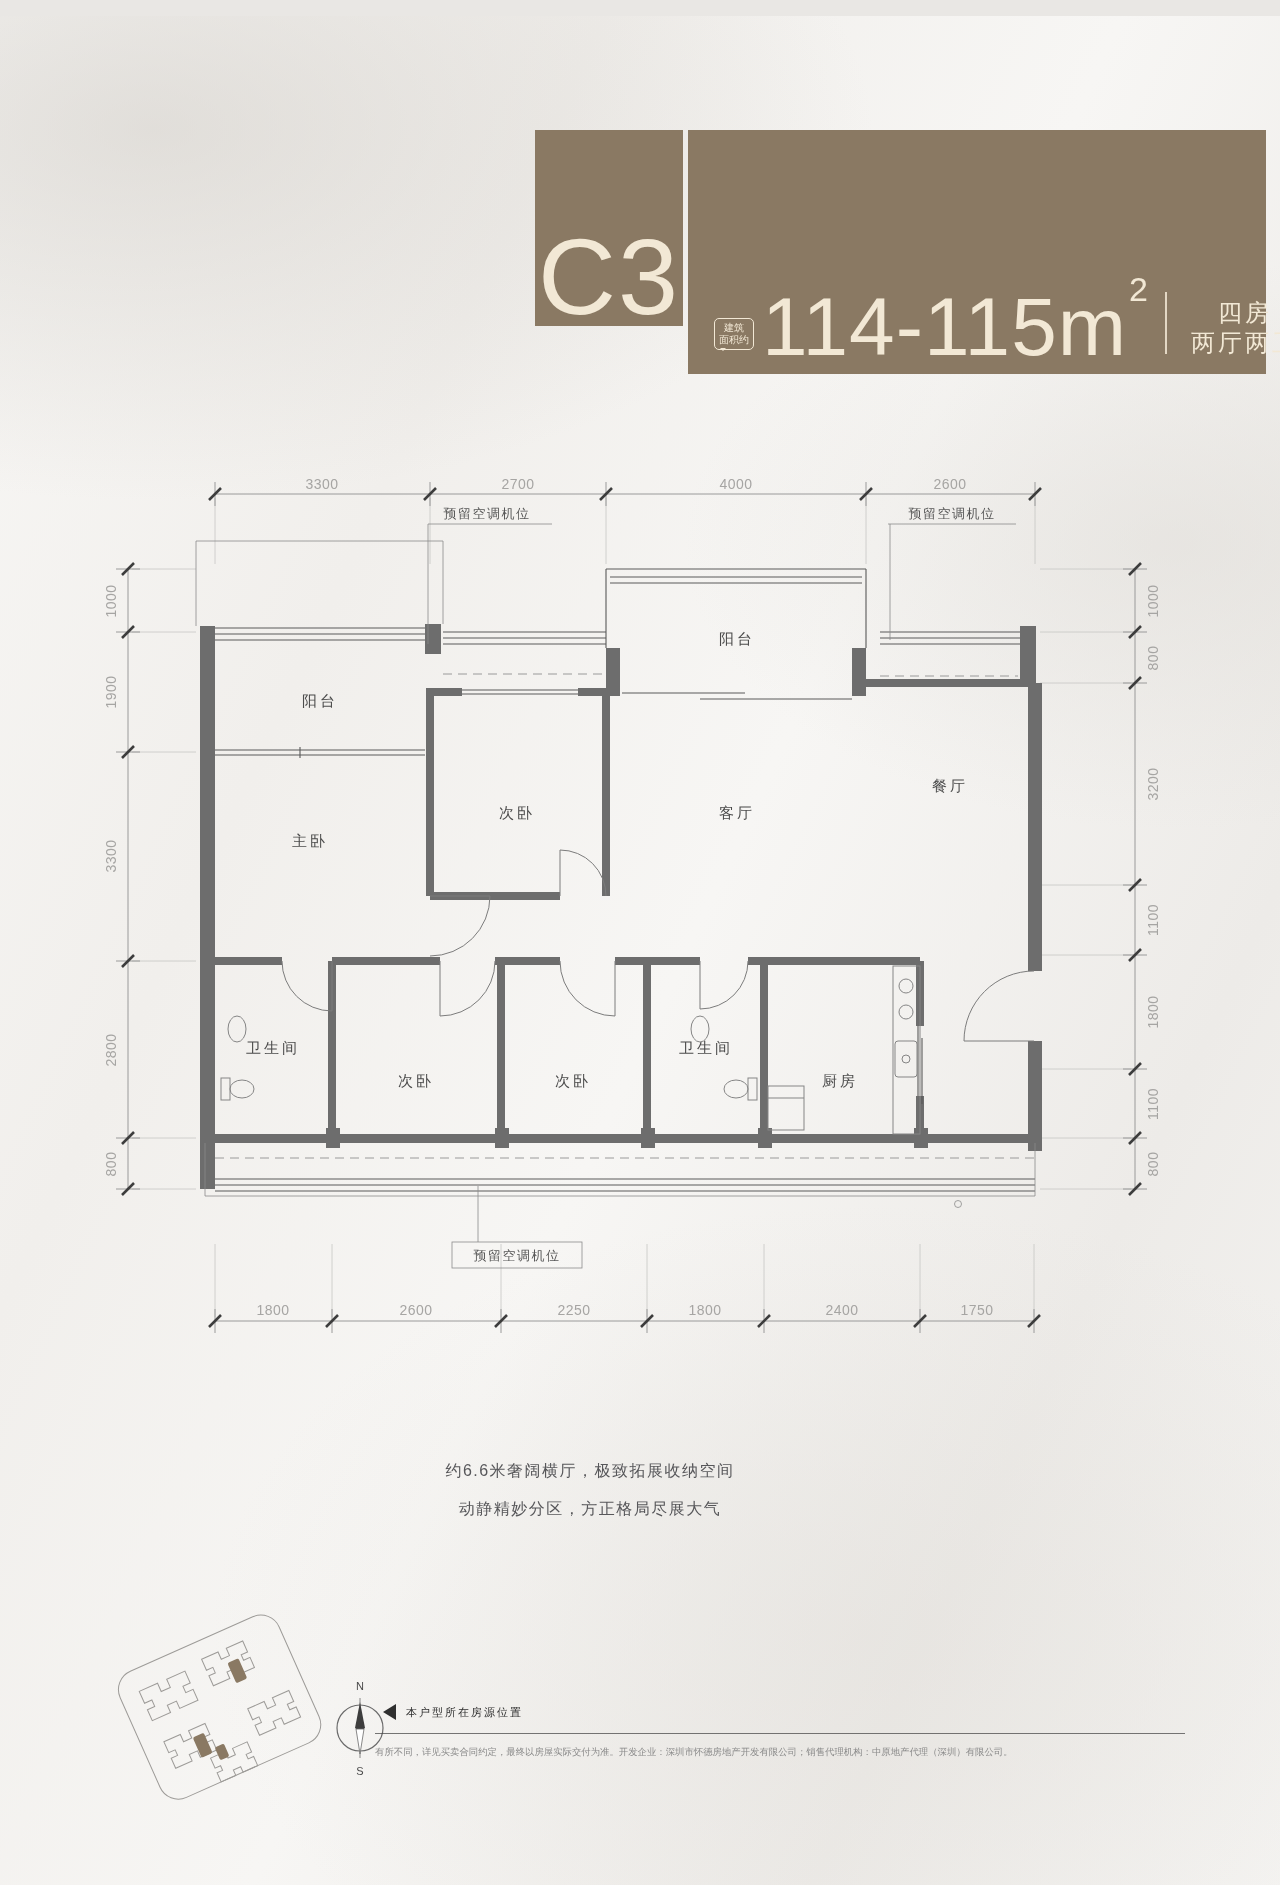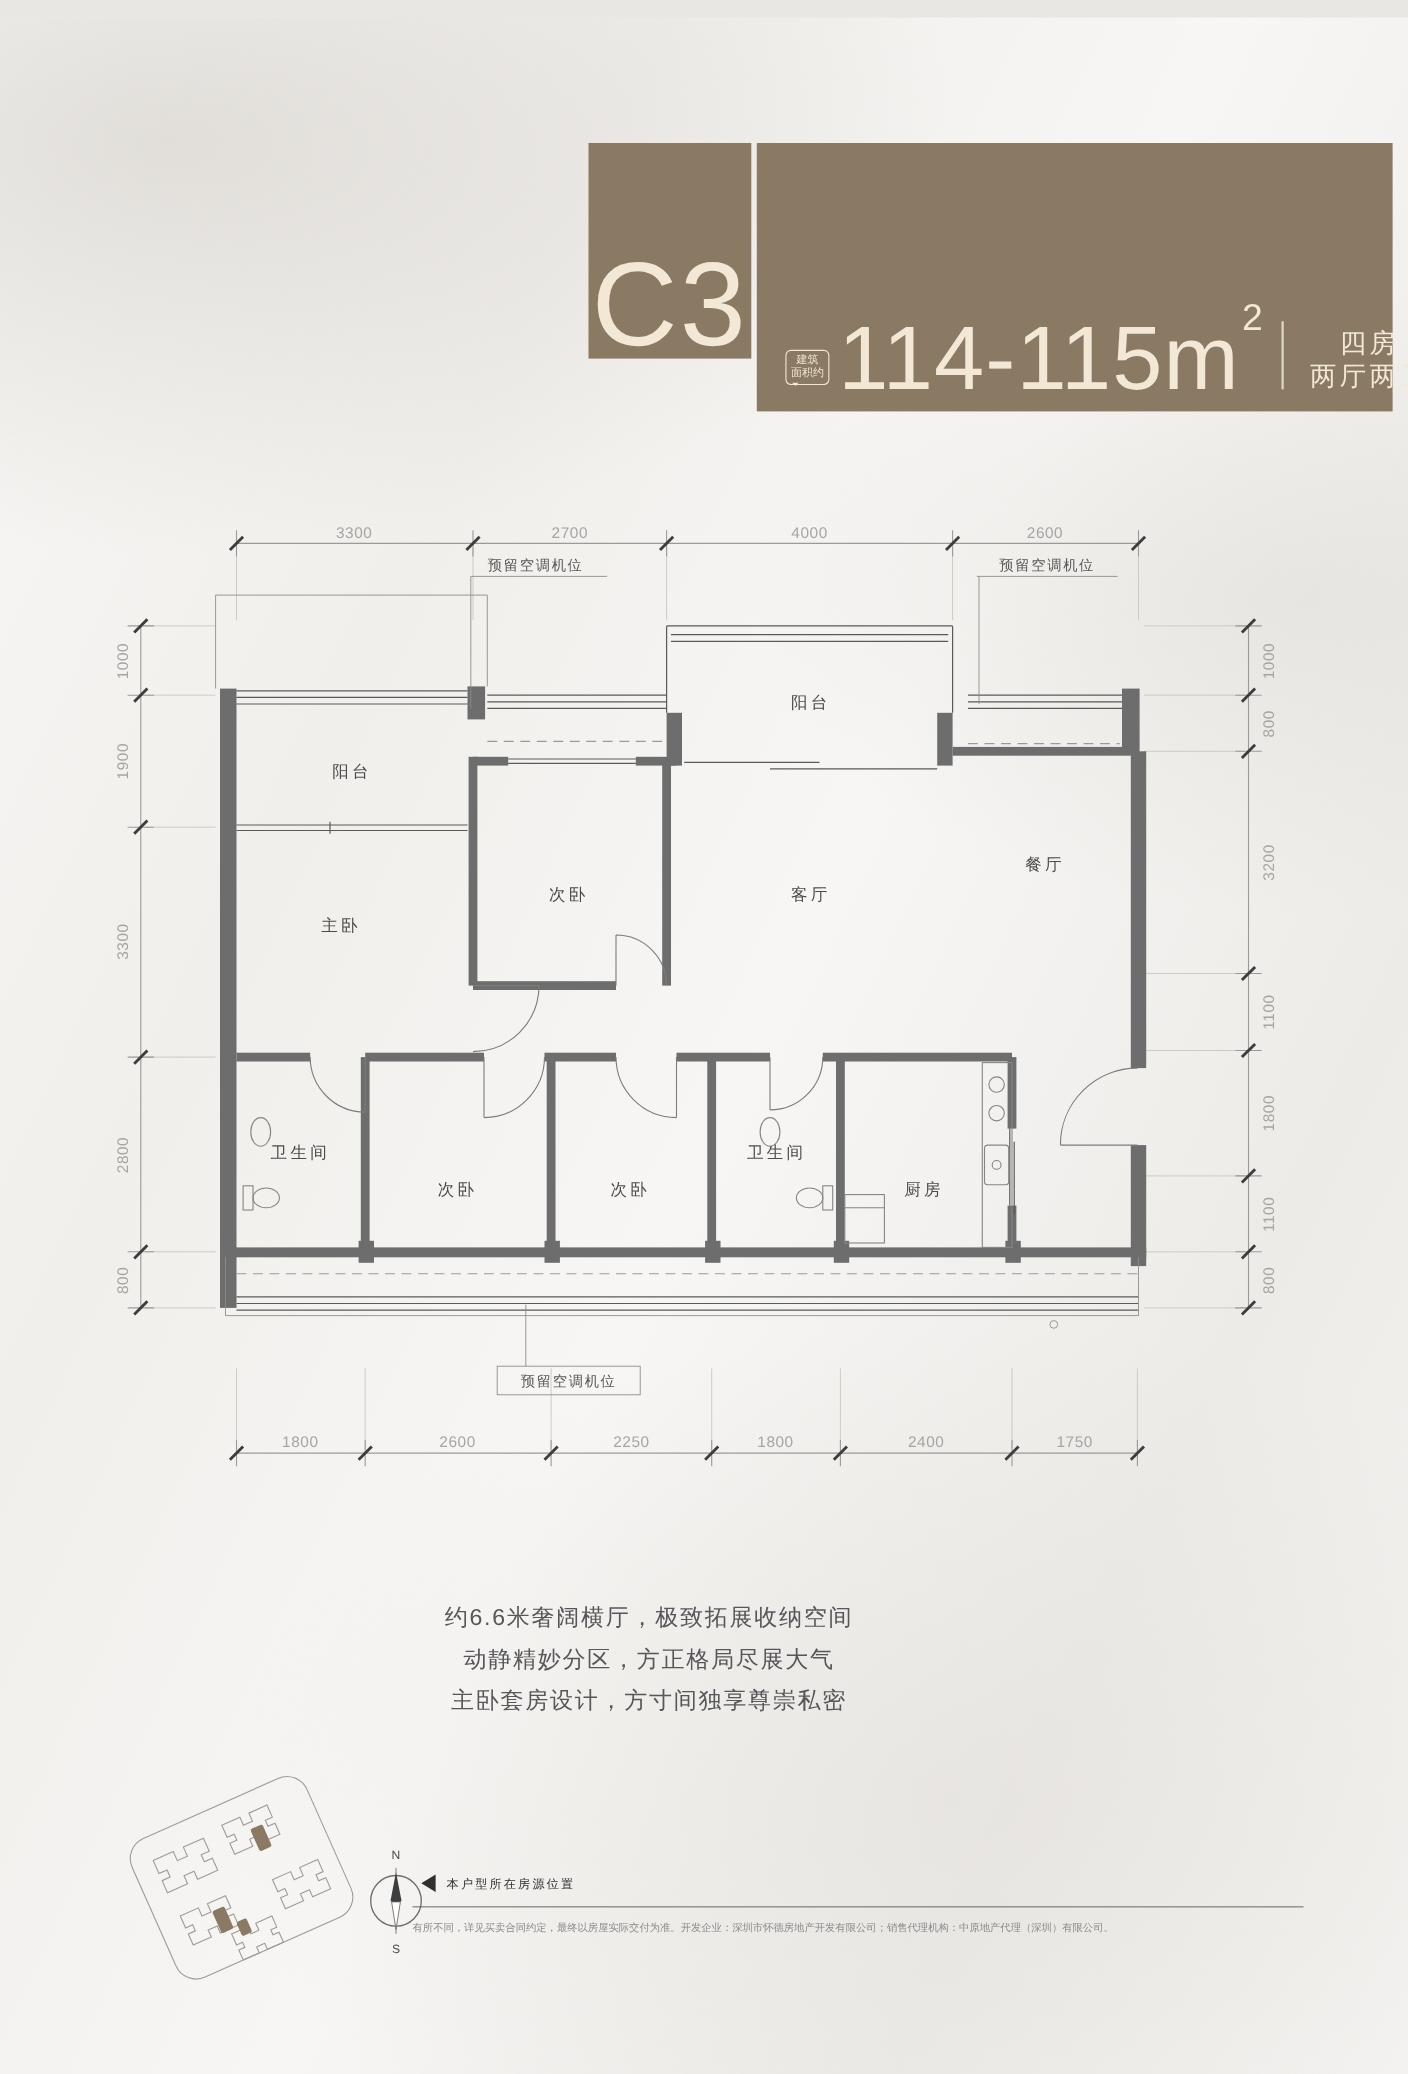--- a/index.html
+++ b/index.html
@@ -35,21 +35,21 @@
   .arc{stroke:#7c7c7c;stroke-width:1;fill:none;}
   .fix{stroke:#858585;stroke-width:1;fill:none;}
   .dimln{stroke:#9a9a9a;stroke-width:1;fill:none;}
   .dimext{stroke:#c7c6c4;stroke-width:.8;fill:none;}
   .dimtick{stroke:#3d3d3d;stroke-width:2.6;fill:none;}
   .dimtxt{fill:#a6a5a3;font-size:14px;letter-spacing:.5px;}
   .roomtxt{fill:#4b4b4b;font-size:15px;letter-spacing:3px;}
   .actxt{fill:#575757;font-size:13px;letter-spacing:1.5px;}
   
   .copy{position:absolute;left:140px;top:1436px;width:900px;text-align:center;
-        color:#57575a;font-size:21px;line-height:38px;letter-spacing:1.5px;}
+        color:#57575a;font-size:16px;line-height:38px;letter-spacing:1.5px;}
   
   .siteplan{position:absolute;left:95px;top:1592px;}
   .compass{position:absolute;left:332px;top:1660px;}
   .compass text{font-family:"Liberation Sans",sans-serif;}
   .caption{position:absolute;left:375px;top:1688px;display:flex;align-items:center;color:#2f2f2f;}
   .caption .tri{width:0;height:0;border:8px solid transparent;border-right:13px solid #2f2f2f;margin-right:10px;}
   .caption .txt{font-size:11px;letter-spacing:2px;}
   .rule{position:absolute;left:375px;top:1717px;width:810px;height:1px;background:#4a4a4a;opacity:.75;}
   .disc{position:absolute;left:375px;top:1728px;width:818px;overflow:hidden;
         color:#8a8a8a;font-size:9.4px;line-height:15px;}
@@ -241,21 +241,20 @@
       <text class="roomtxt" x="416" y="700" text-anchor="middle">次卧</text>
       <text class="roomtxt" x="573" y="700" text-anchor="middle">次卧</text>
       <text class="roomtxt" x="706" y="667" text-anchor="middle">卫生间</text>
       <text class="roomtxt" x="840" y="700" text-anchor="middle">厨房</text>
     </g>
   </svg>
 
   <div class="copy">
     <div>约6.6米奢阔横厅，极致拓展收纳空间</div>
     <div>动静精妙分区，方正格局尽展大气</div>
-    <div>主卧套房设计，方寸间独享尊崇私密</div>
   </div>
 
   <svg class="siteplan" width="250" height="215" viewBox="0 0 250 215">
     <g transform="rotate(-24 125 100)" stroke="#9d9b98" fill="none" stroke-width="1">
       <rect x="38" y="30" width="174" height="138" rx="20"></rect>
 
       <g>
         <path d="M58,52h20v9h10v-9h20v13h-8v7h8v12h-20v-8h-10v8h-20v-12h8v-7h-8z"></path>
         <path d="M128,48h18v8h9v-8h18v12h-7v6h7v11h-18v-7h-9v7h-18v-11h7v-6h-7z"></path>
         <path d="M60,108h18v8h9v-8h18v12h-7v6h7v11h-18v-7h-9v7h-18v-11h7v-6h-7z"></path>

